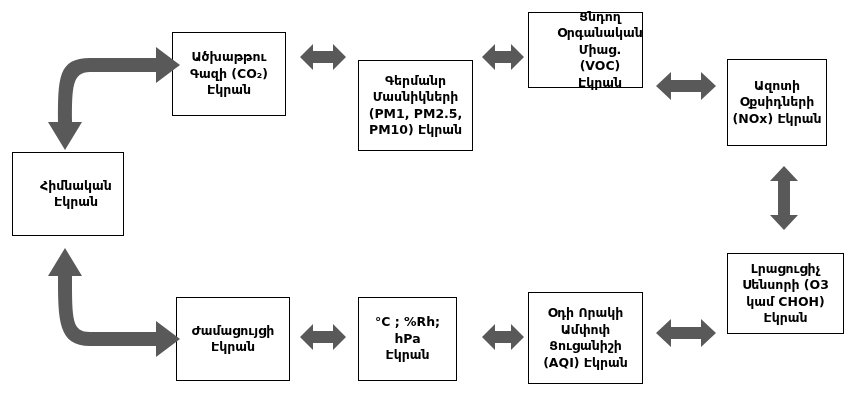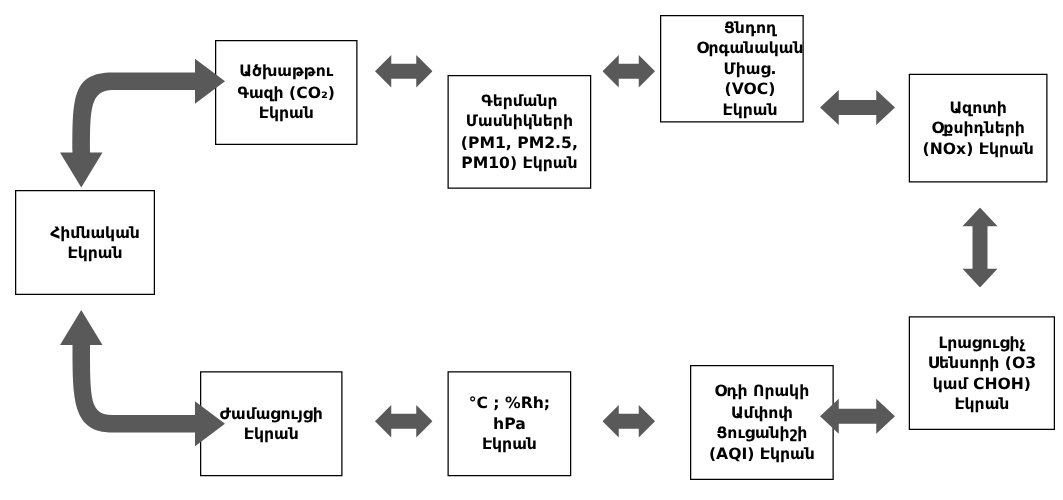--- a/index.html
+++ b/index.html
@@ -46,38 +46,38 @@
 
   <div class="node" style="left:12px;  top:152px; width:112px; height:84px;padding-left:20px;">Հիմնական
 Էկրան</div>
   <div class="node" style="left:172px; top:16px;  width:114px; height:84px;margin-top:16px;">Ածխաթթու
 Գազի (CO₂)
 Էկրան</div>
   <div class="node" style="left:358px; top:12px;  width:115px; height:91px;margin-top:48px;">Գերմանր
 Մասնիկների
 (PM1, PM2.5,
 PM10) Էկրան</div>
-  <div class="node" style="left:528px; top:12px;  width:115px; height:86px;padding-left:33px;">Ցնդող
+  <div class="node" style="left:528px; top:12px;  width:115px; height:76px;padding-left:33px;">Ցնդող
 Օրգանական
 Միաց. (VOC)
 Էկրան</div>
-  <div class="node" style="left:727px; top:59px;  width:111px; height:87px;">Ազոտի
+  <div class="node" style="left:727px; top:59px;  width:100px; height:87px;">Ազոտի
 Օքսիդների
 (NOx) Էկրան</div>
-  <div class="node" style="left:727px; top:253px; width:117px; height:91px;">Լրացուցիչ
+  <div class="node" style="left:727px; top:253px; width:117px; height:81px;">Լրացուցիչ
 Սենսորի (O3
 կամ CHOH)
 Էկրան</div>
-  <div class="node" style="left:528px; top:292px; width:115px; height:92px;margin-left:24px;">Օդի Որակի
+  <div class="node" style="left:528px; top:292px; width:115px; height:92px;">Օդի Որակի
 Ամփոփ
 Ցուցանիշի
 (AQI) Էկրան</div>
   <div class="node" style="left:358px; top:297px; width:99px; height:84px;">°C ; %Rh; hPa
 Էկրան</div>
-  <div class="node" style="left:160px; top:297px; width:114px; height:84px;">Ժամացույցի
+  <div class="node" style="left:176px; top:297px; width:114px; height:84px;">Ժամացույցի
 Էկրան</div>
 
   <div class="arrow" style="left:300px; top:39px; width:46px; height:36px;">
     <svg width="46" height="36" viewBox="0 0 46 36">
         <polygon fill="#595959" points="0,18 13,5 13,12 33,12 33,5 46,18 33,31 33,24 13,24 13,31"></polygon>
       </svg>
   </div>
   <div class="arrow" style="left:482px; top:39px; width:42px; height:36px;">
     <svg width="42" height="36" viewBox="0 0 42 36">
         <polygon fill="#595959" points="0,18 13,5 13,12 29,12 29,5 42,18 29,31 29,24 13,24 13,31"></polygon>

